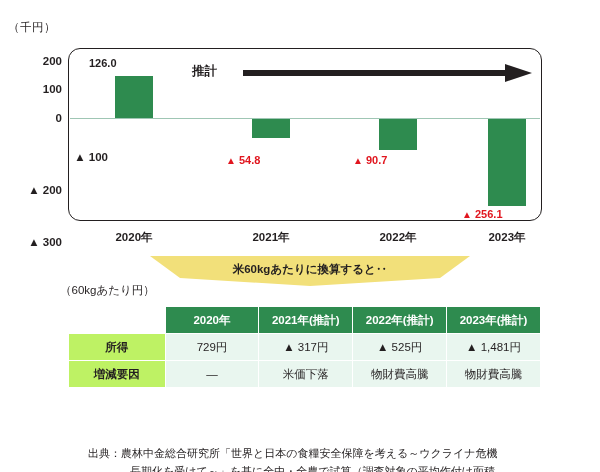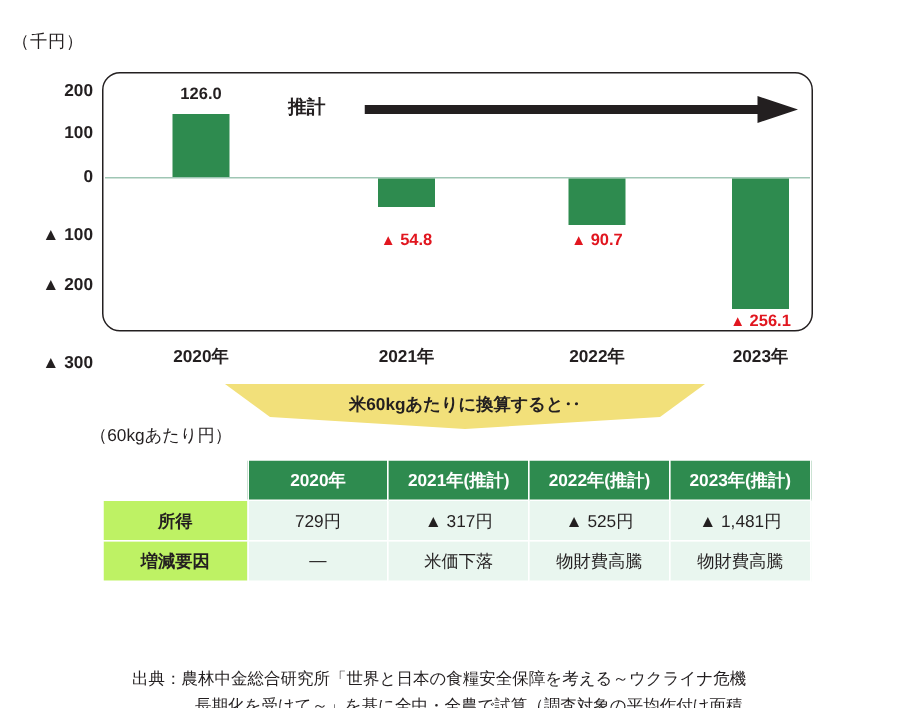--- a/index.html
+++ b/index.html
@@ -64,21 +64,21 @@
 
   .bar {
     position: absolute;
     background: #2e8b4f;
   }
 
   .bar-label {
     position: absolute;
     font-size: 11px;
     font-weight: bold;
-    text-align: center;
+    text-align: left;
     line-height: 1;
   }
   .bar-label.neg {
     color: #e1161f;
   }
   .tri {
     color: #e1161f;
     font-size: 10px;
   }
 
@@ -186,21 +186,21 @@
 
 <div id="chart-section">
 
   <div id="yaxis-unit">（千円）</div>
 
   <div id="plot-frame"></div>
 
   <div class="ytick" style="left:0px; top:56px;">200</div>
   <div class="ytick" style="left:0px; top:84px;">100</div>
   <div class="ytick" style="left:0px; top:113px;">0</div>
-  <div class="ytick" style="left:0px; top:152px;">▲ 100</div>
+  <div class="ytick" style="left:0px; top:152px;padding-left:46px;">▲ 100</div>
   <div class="ytick" style="left:0px; top:185px;">▲ 200</div>
   <div class="ytick" style="left:0px; top:213px;margin-top:24px;">▲ 300</div>
 
   <div id="zero-line" style="top:118px;"></div>
 
   <div id="trend-label" style="left:192px; top:63px;">推計</div>
   <div id="trend-arrow" style="left:243px; top:64px;">
     <svg width="290" height="18" viewBox="0 0 290 18">
       <line x1="0" y1="9" x2="266" y2="9" stroke="#231f20" stroke-width="6"></line>
       <polygon points="262,0 289,9 262,18" fill="#231f20"></polygon>

